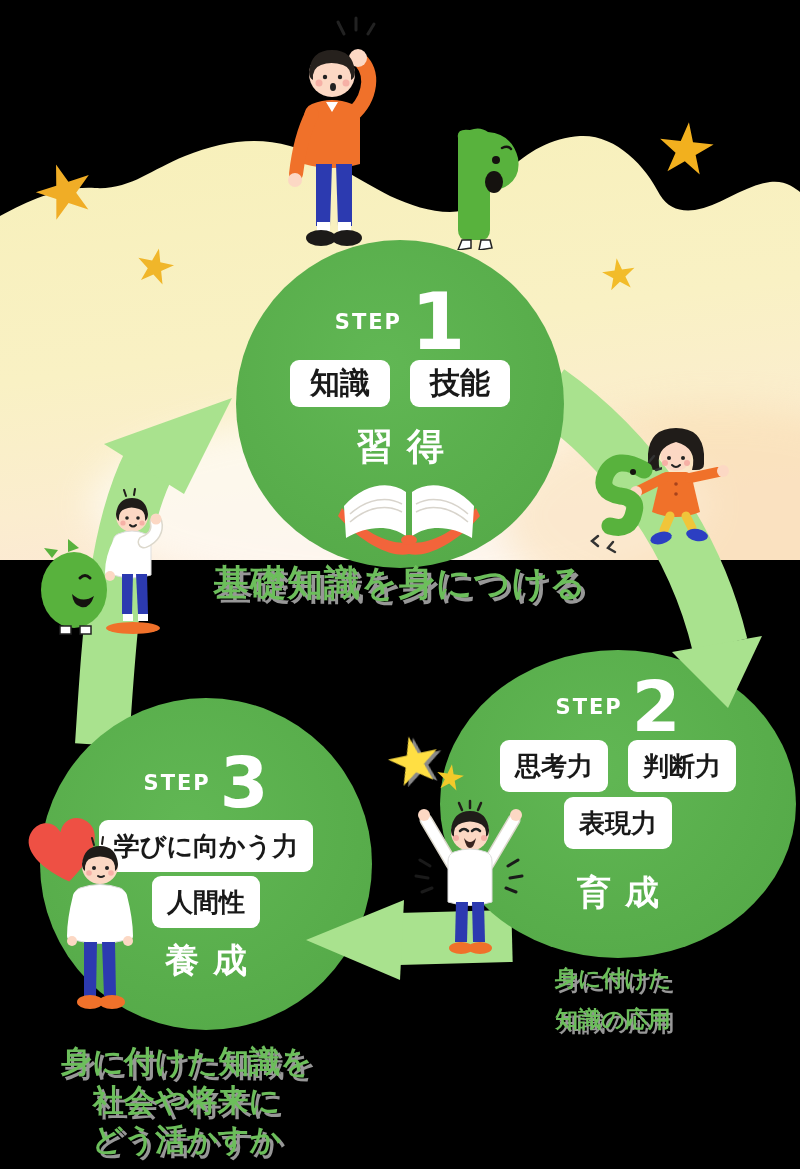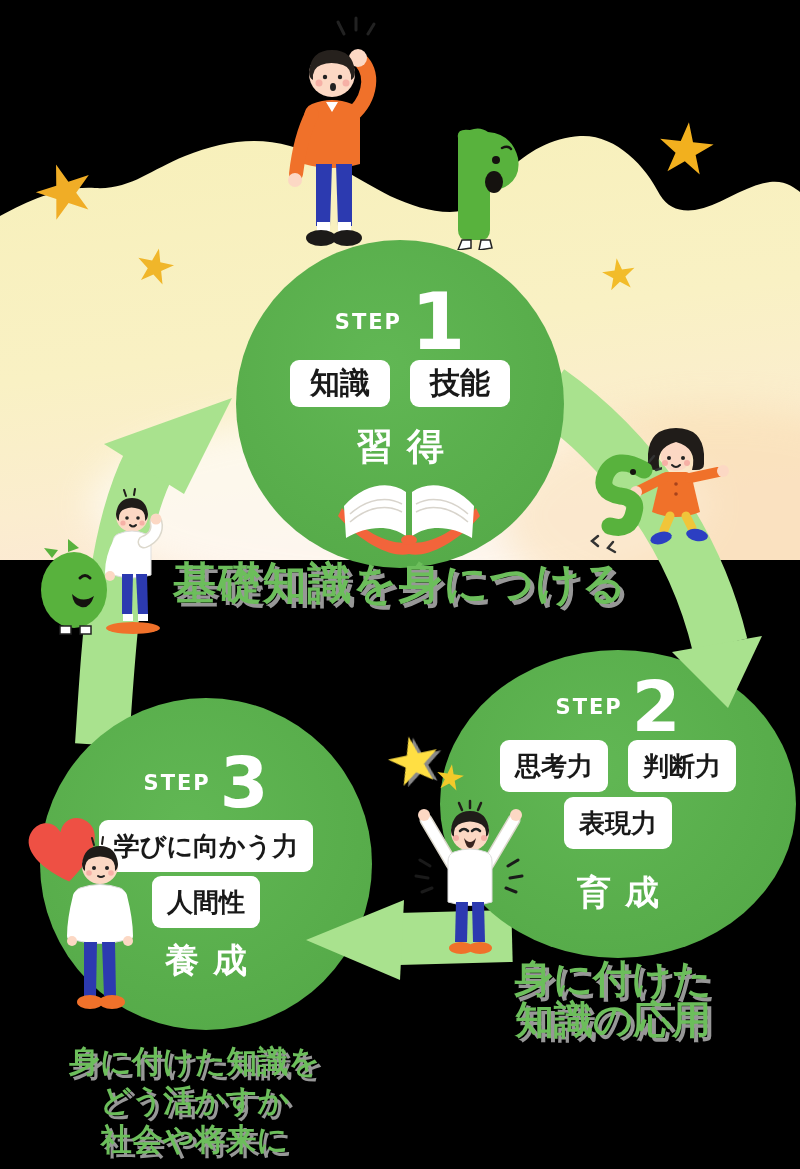--- a/index.html
+++ b/index.html
@@ -20,22 +20,22 @@
   .tag{display:inline-flex;align-items:center;justify-content:center;background:#fff;color:#191919;
        font-weight:800;border-radius:9px;white-space:nowrap;}
   .tag-lg{height:47px;padding:0 20px;font-size:30px;}
   .tag-md{height:52px;padding:0 15px;font-size:26px;}
   .verb{color:#fff;font-weight:800;letter-spacing:14px;padding-left:14px;}
   .verb-lg{font-size:37px;} .verb-md{font-size:34px;}
 
   
   .caption{position:absolute;color:#6cbe5b;font-weight:800;text-align:center;z-index:28;
            text-shadow:4px 4px 0 #979797;}
-  .cap1{font-size:44px;line-height:44px;letter-spacing:1px;}
-  .cap2{font-size:39px;line-height:41px;}
+  .cap1{font-size:36px;line-height:44px;letter-spacing:1px;}
+  .cap2{font-size:23px;line-height:41px;}
   .cap3{font-size:31px;line-height:39px;}
 
   .layer{position:absolute;left:0;top:0;}
   .star{position:absolute;z-index:12;}
   .chr{position:absolute;z-index:30;}
 </style>
 </head>
 <body>
 
 <div class="canvas">
@@ -154,24 +154,24 @@
     <polygon points="306,940 404,900 400,980" fill="#a9e28e"></polygon>
   </svg>
 
   <div class="caption cap1" style="left:120px;top:561px;width:560px;">
     <div>基礎知識を身につける</div>
   </div>
   <div class="caption cap2" style="left:468px;top:958px;width:290px;">
     <div>身に付けた</div>
     <div>知識の応用</div>
   </div>
-  <div class="caption cap3" style="left:32px;top:1042px;width:325px;">
+  <div class="caption cap3" style="left:24px;top:1042px;width:325px;">
     <div>身に付けた知識を</div>
+    <div>社会や将来に</div>
     <div>どう活かすか</div>
-    <div>社会や将来に</div>
   </div>
 
   <svg class="chr" style="left:278px;top:16px;" width="120" height="236" viewBox="0 0 120 236">
     <g stroke="#222" stroke-width="3" stroke-linecap="round">
         <path d="M66,18 L60,6"></path>
         <path d="M78,14 L78,2"></path>
         <path d="M90,18 L96,8"></path>
       </g>
     <path d="M70,102 C92,86 96,60 84,46" stroke="#f0712a" stroke-width="15" fill="none" stroke-linecap="round"></path>
     <circle cx="80" cy="42" r="9" fill="#fcd8c4"></circle>

